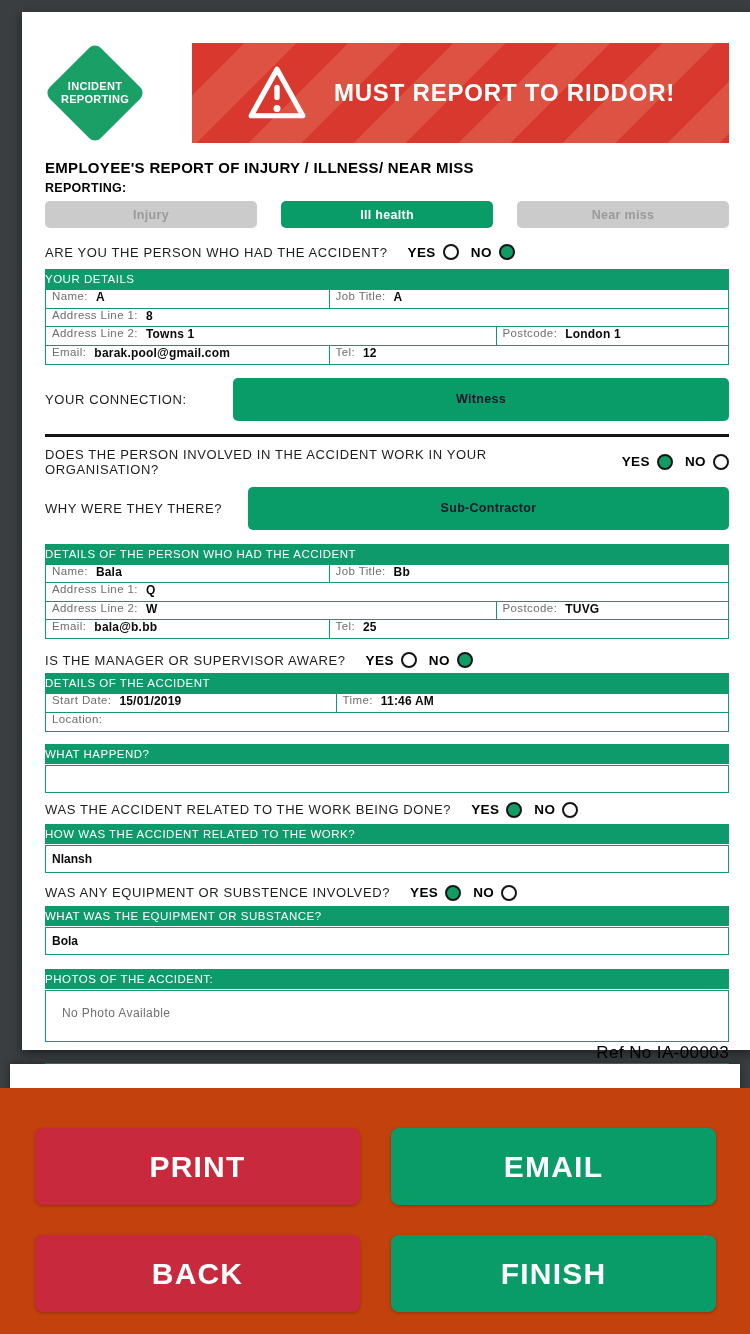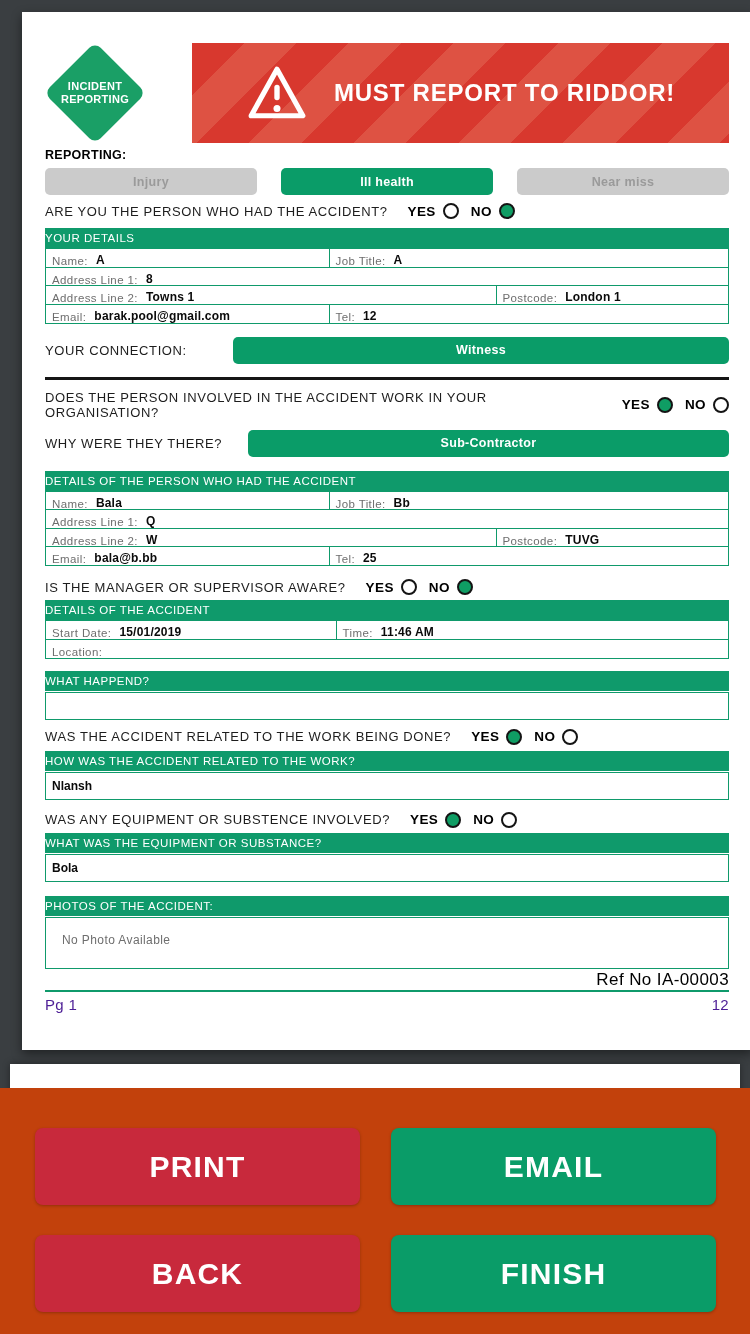--- a/index.html
+++ b/index.html
@@ -44,46 +44,46 @@
     box-sizing:border-box;background:#fff;margin-left:7px;cursor:pointer;}
   .radio.checked{background:#0f9d64;}
   .yn .yn-label + .radio + .yn-label{margin-left:12px;}
   
   .sec-header{height:20px;background:#0f9a6b;color:#fff;font-size:11.5px;
     letter-spacing:.5px;display:flex;align-items:center;padding-left:0;}
   
   .trow{display:flex;}
   .trow + .trow{margin-top:-1.5px;}
   .tcell{border:1.5px solid #0f9a6b;background:#fff;height:20px;box-sizing:border-box;
-    display:flex;align-items:flex-end;padding:0 6px;overflow:hidden;white-space:nowrap;}
+    display:flex;align-items:flex-start;padding:0 6px;overflow:hidden;white-space:nowrap;}
   .tcell + .tcell{margin-left:-1.5px;}
   .tlabel{color:#6e6e6e;font-size:11.5px;letter-spacing:.4px;margin-right:8px;}
   .tvalue{color:#0a0a0a;font-size:12px;font-weight:bold;letter-spacing:.2px;}
   .w-name{width:285px;flex:none;} .w-rest{flex:1;}
   .w-addr2{width:452px;flex:none;} .w-date{width:292px;flex:none;}
   
   .pill-row{display:flex;align-items:center;}
   .pill-label{font-size:13px;color:#1d1d1d;letter-spacing:.6px;}
-  .pill-btn{margin-left:auto;height:27px;background:#0a9c68;border-radius:5px;
-    color:#ffffff;font-weight:bold;font-size:12.5px;letter-spacing:.3px;
+  .pill-btn{margin-left:auto;height:43px;background:#0a9c68;border-radius:5px;
+    color:#0f172a;font-weight:bold;font-size:12.5px;letter-spacing:.3px;
     display:flex;align-items:center;justify-content:center;cursor:pointer;}
   .pill-witness{width:496px;} .pill-why{width:481px;}
   .divider{margin-top:13px;height:3px;background:#151515;}
   
   .vbox{margin-top:1px;border:1.5px solid #0f9a6b;box-sizing:border-box;height:20px;
     display:flex;align-items:center;padding:13px 6px;font-size:12px;font-weight:bold;color:#0a0a0a;}
   .vbox.tall{height:24px;}
   .photo-box{margin-top:1px;border:1.5px solid #0f9a6b;box-sizing:border-box;height:52px;
     padding:15px 0 0 16px;font-size:12px;color:#6e6e6e;letter-spacing:.4px;}
   
   .ref-line{margin-top:2px;text-align:right;font-size:17px;color:#000;letter-spacing:.4px;line-height:17px;}
   .hr-green{margin-top:2px;height:2px;background:#0f9a6b;}
   .pg-row{margin-top:4px;display:flex;justify-content:space-between;font-size:15px;color:#4c1d95;letter-spacing:.3px;}
   
-  .mt16{margin-top:8px;}.mt13{margin-top:13px;}.mt12{margin-top:12px;}
+  .mt16{margin-top:16px;}.mt13{margin-top:13px;}.mt12{margin-top:12px;}
   .mt10{margin-top:10px;}.mt9{margin-top:9px;}.mt14{margin-top:14px;}.mt5{margin-top:5px;}.mt6{margin-top:6px;}
   
   .page2{position:absolute;left:10px;top:1064px;width:730px;height:34px;
     background:#fff;box-shadow:0 0 7px rgba(0,0,0,.4);}
   .sheet{position:absolute;left:0;top:1088px;width:750px;height:246px;background:#c2410c;}
   .btn-grid{position:absolute;left:35px;top:40px;width:681px;display:grid;
     grid-template-columns:1fr 1fr;column-gap:31px;row-gap:30px;}
   .action-btn{height:77px;border-radius:8px;display:flex;align-items:center;justify-content:center;
     color:#fff;font-size:30px;font-weight:bold;letter-spacing:1.2px;cursor:pointer;
     box-shadow:0 1px 3px rgba(0,0,0,.25);}
@@ -105,20 +105,21 @@
     <div class="banner">
       <svg width="62" height="58" viewBox="0 0 60 56">
         <path d="M30 5 L55 50 L5 50 Z" fill="none" stroke="#ffffff" stroke-width="5" stroke-linejoin="round" stroke-linecap="round"></path>
         <rect x="27.4" y="20" width="5.2" height="15" rx="2.6" fill="#ffffff"></rect>
         <circle cx="30" cy="43" r="3.4" fill="#ffffff"></circle>
       </svg>
       <span class="banner-text">MUST REPORT TO RIDDOR!</span>
     </div>
   </div>
 
+  <div class="report-title">EMPLOYEE'S REPORT OF INJURY / ILLNESS/ NEAR MISS</div>
   <div class="reporting-label">REPORTING:</div>
 
   <div class="tabs">
     <div class="tab">Injury</div>
     <div class="tab selected">Ill health</div>
     <div class="tab">Near miss</div>
   </div>
 
   <div class="q-row mt16">
     <span>ARE YOU THE PERSON WHO HAD THE ACCIDENT?</span>

